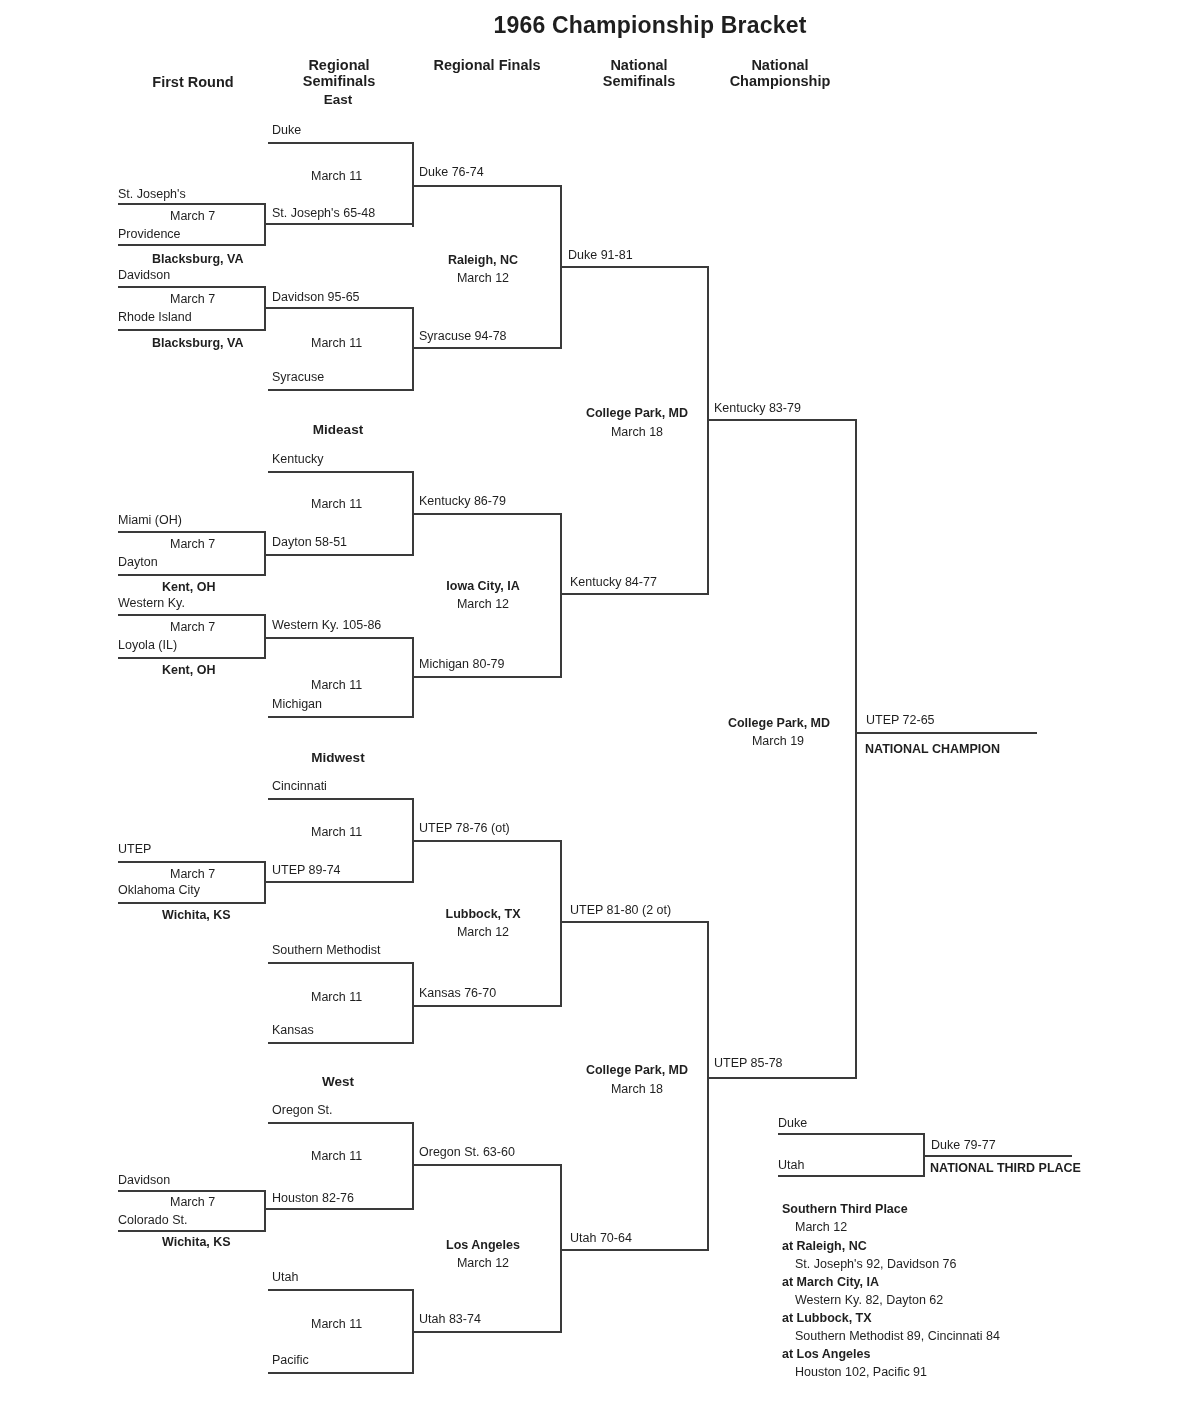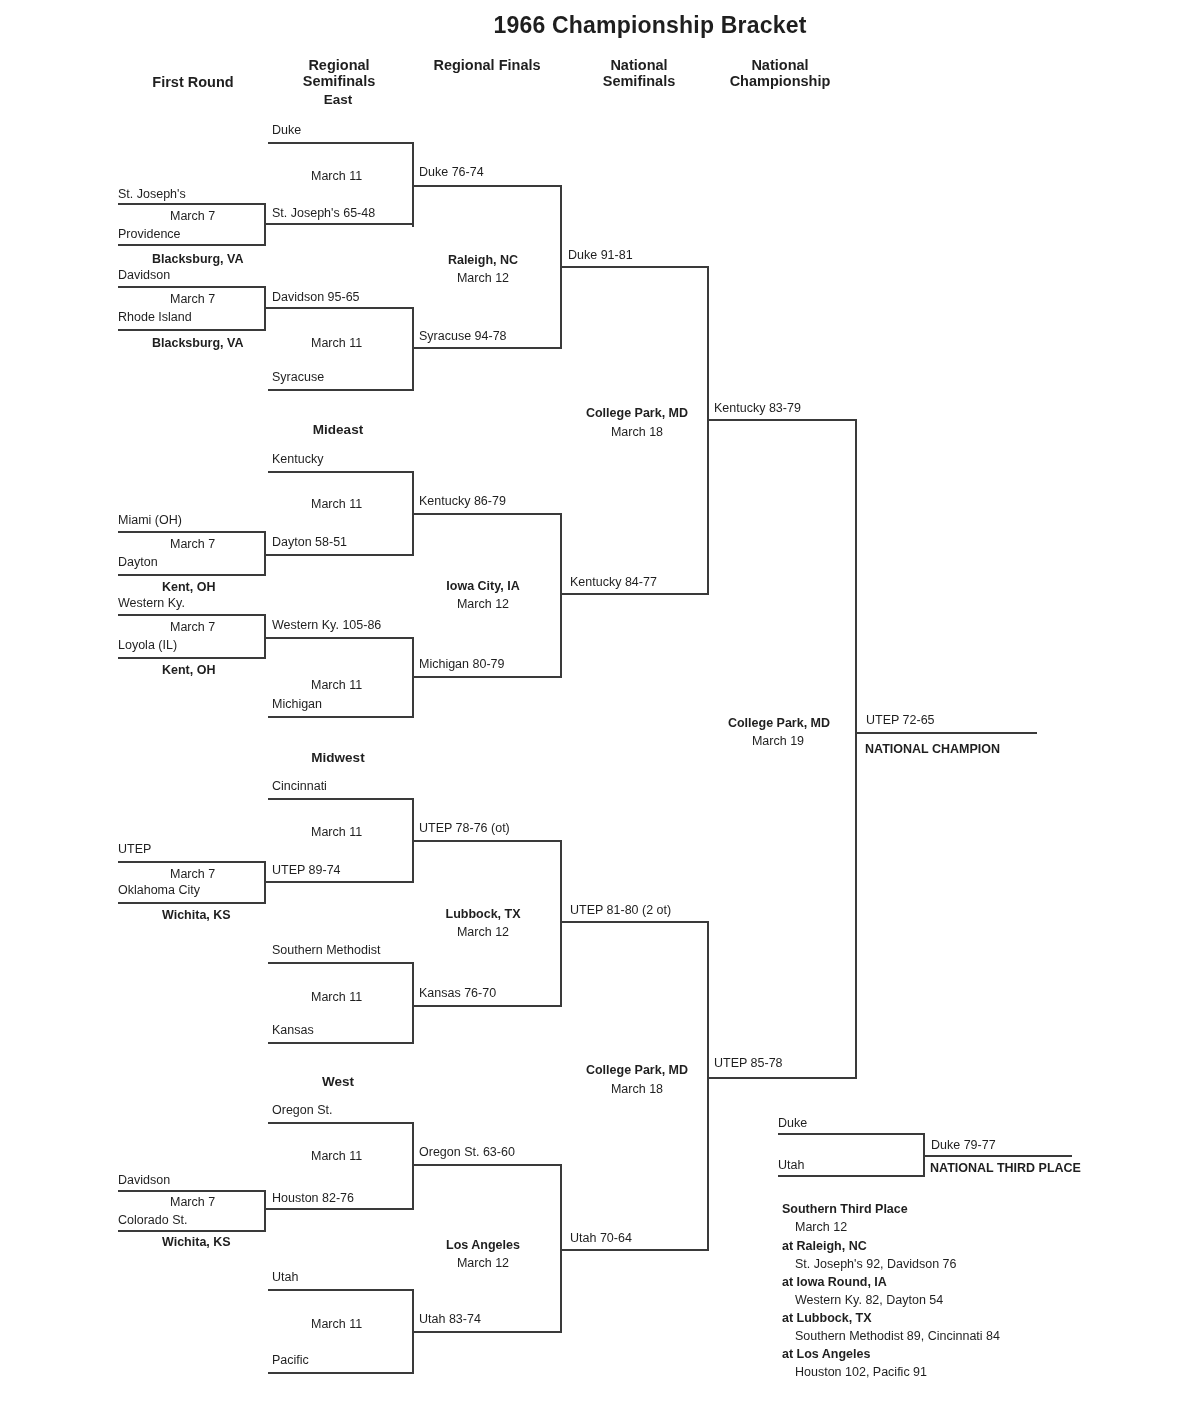--- a/index.html
+++ b/index.html
@@ -204,20 +204,20 @@
   <div class="h" style="left:778px;top:1175px;width:145px;"></div>
   <div class="v" style="left:923px;top:1133px;height:44px;"></div>
   <div class="t" style="left:931px;top:1138px;">Duke 79-77</div>
   <div class="h" style="left:923px;top:1155px;width:149px;"></div>
   <div class="t b" style="left:930px;top:1161px;">NATIONAL THIRD PLACE</div>
 
   <div class="t b" style="left:782px;top:1202px;">Southern Third Place</div>
   <div class="t" style="left:795px;top:1220px;">March 12</div>
   <div class="t b" style="left:782px;top:1239px;">at Raleigh, NC</div>
   <div class="t" style="left:795px;top:1257px;">St. Joseph's 92, Davidson 76</div>
-  <div class="t b" style="left:782px;top:1275px;">at Iowa Round, IA</div>
-  <div class="t" style="left:795px;top:1293px;">Western Ky. 82, Dayton 54</div>
+  <div class="t b" style="left:782px;top:1275px;">at March City, IA</div>
+  <div class="t" style="left:795px;top:1293px;">Western Ky. 82, Dayton 62</div>
   <div class="t b" style="left:782px;top:1311px;">at Lubbock, TX</div>
   <div class="t" style="left:795px;top:1329px;">Southern Methodist 89, Cincinnati 84</div>
   <div class="t b" style="left:782px;top:1347px;">at Los Angeles</div>
   <div class="t" style="left:795px;top:1365px;">Houston 102, Pacific 91</div>
 
 </div>
 
 </body></html>

